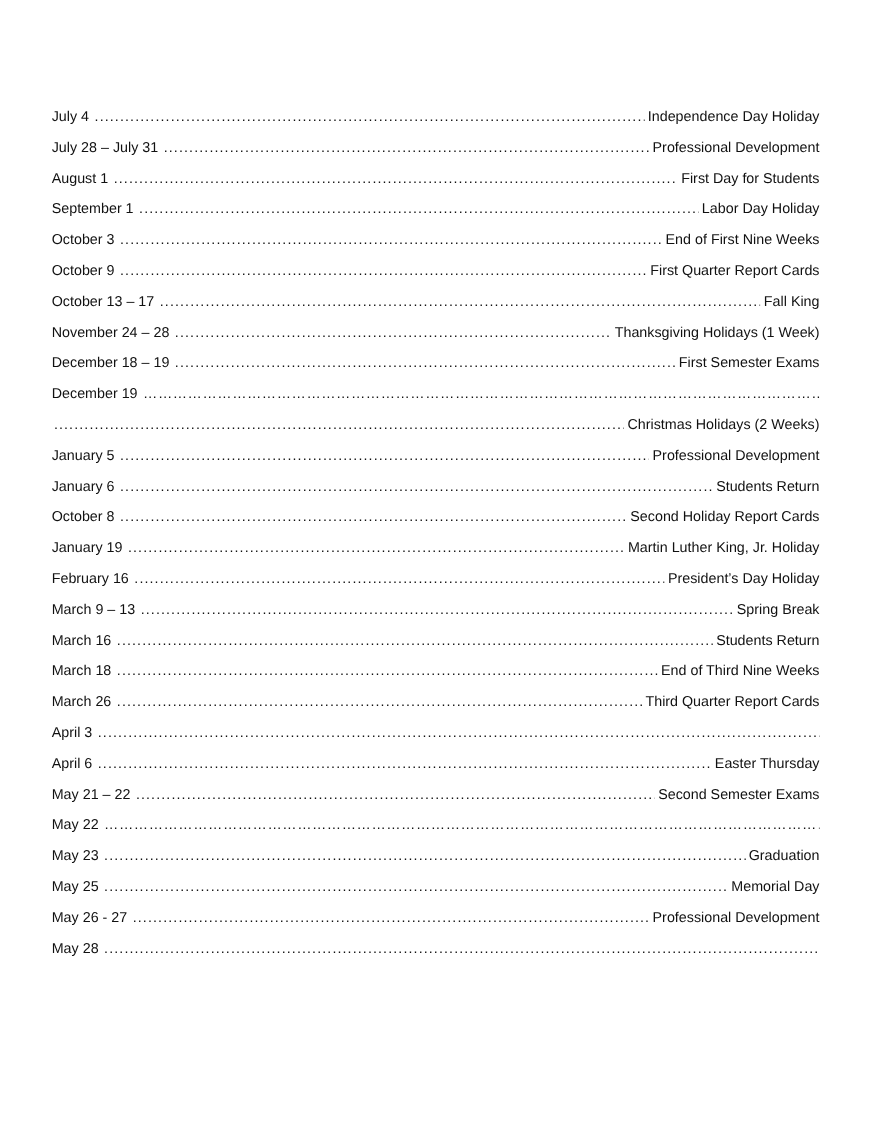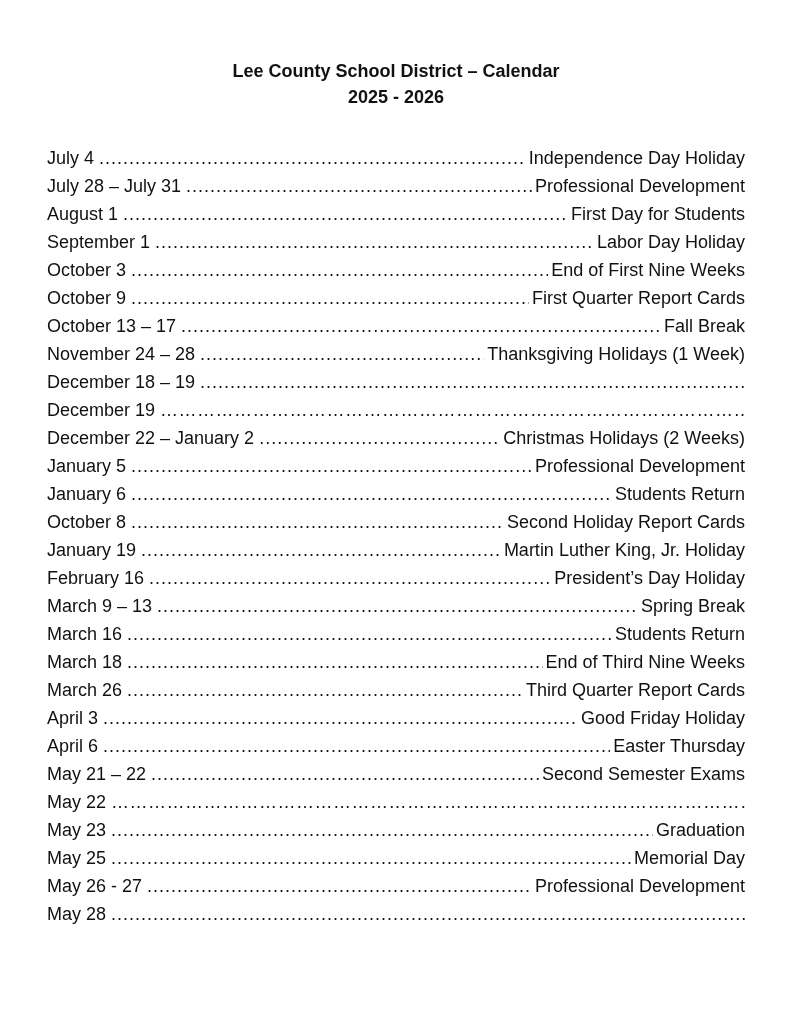--- a/index.html
+++ b/index.html
@@ -28,21 +28,21 @@
     color: #111111;
   }
   .calendar-list {
     margin-top: 34px;
   }
   .cal-row {
     display: flex;
     align-items: baseline;
     height: 28px;
     line-height: 28px;
-    font-size: 18px;
+    font-size: 13px;
     white-space: nowrap;
   }
   .cal-date {
     flex: 0 0 auto;
     padding-right: 3px;
   }
   .cal-leader {
     flex: 1 1 auto;
     overflow: hidden;
     white-space: nowrap;
@@ -56,24 +56,20 @@
   .cal-event {
     flex: 0 0 auto;
     padding-left: 3px;
     text-align: left;
   }
 </style>
 </head>
 <body>
 
 <div class="page">
-  <h1 class="doc-title">
-    <span>Lee County School District – Calendar</span><br>
-    <span>2025 - 2026</span>
-  </h1>
 
   <div class="calendar-list">
   <div class="cal-row">
     <span class="cal-date">July 4</span>
     <span class="cal-leader" aria-hidden="true">................................................................................................................................................................................................................................................................................................................................................................................................................</span>
     <span class="cal-event">Independence Day Holiday</span>
   </div>
 
   <div class="cal-row">
     <span class="cal-date">July 28 – July 31</span>
@@ -101,41 +97,41 @@
 
   <div class="cal-row">
     <span class="cal-date">October 9</span>
     <span class="cal-leader" aria-hidden="true">................................................................................................................................................................................................................................................................................................................................................................................................................</span>
     <span class="cal-event">First Quarter Report Cards</span>
   </div>
 
   <div class="cal-row">
     <span class="cal-date">October 13 – 17</span>
     <span class="cal-leader" aria-hidden="true">................................................................................................................................................................................................................................................................................................................................................................................................................</span>
-    <span class="cal-event">Fall Break</span>
+    <span class="cal-event">Fall King</span>
   </div>
 
   <div class="cal-row">
     <span class="cal-date">November 24 – 28</span>
     <span class="cal-leader" aria-hidden="true">................................................................................................................................................................................................................................................................................................................................................................................................................</span>
     <span class="cal-event">Thanksgiving Holidays (1 Week)</span>
   </div>
 
   <div class="cal-row">
     <span class="cal-date">December 18 – 19</span>
     <span class="cal-leader" aria-hidden="true">................................................................................................................................................................................................................................................................................................................................................................................................................</span>
+    <span class="cal-event">First Semester Exams</span>
   </div>
 
   <div class="cal-row">
     <span class="cal-date">December 19</span>
     <span class="cal-leader ellipsis" aria-hidden="true">……………………………………………………………………………………………………………………………………………………………………………………………………………………</span>
   </div>
 
   <div class="cal-row">
-    <span class="cal-date">December 22 – January 2</span>
     <span class="cal-leader" aria-hidden="true">................................................................................................................................................................................................................................................................................................................................................................................................................</span>
     <span class="cal-event">Christmas Holidays (2 Weeks)</span>
   </div>
 
   <div class="cal-row">
     <span class="cal-date">January 5</span>
     <span class="cal-leader" aria-hidden="true">................................................................................................................................................................................................................................................................................................................................................................................................................</span>
     <span class="cal-event">Professional Development</span>
   </div>
 
@@ -183,21 +179,20 @@
 
   <div class="cal-row">
     <span class="cal-date">March 26</span>
     <span class="cal-leader" aria-hidden="true">................................................................................................................................................................................................................................................................................................................................................................................................................</span>
     <span class="cal-event">Third Quarter Report Cards</span>
   </div>
 
   <div class="cal-row">
     <span class="cal-date">April 3</span>
     <span class="cal-leader" aria-hidden="true">................................................................................................................................................................................................................................................................................................................................................................................................................</span>
-    <span class="cal-event">Good Friday Holiday</span>
   </div>
 
   <div class="cal-row">
     <span class="cal-date">April 6</span>
     <span class="cal-leader" aria-hidden="true">................................................................................................................................................................................................................................................................................................................................................................................................................</span>
     <span class="cal-event">Easter Thursday</span>
   </div>
 
   <div class="cal-row">
     <span class="cal-date">May 21 – 22</span>

